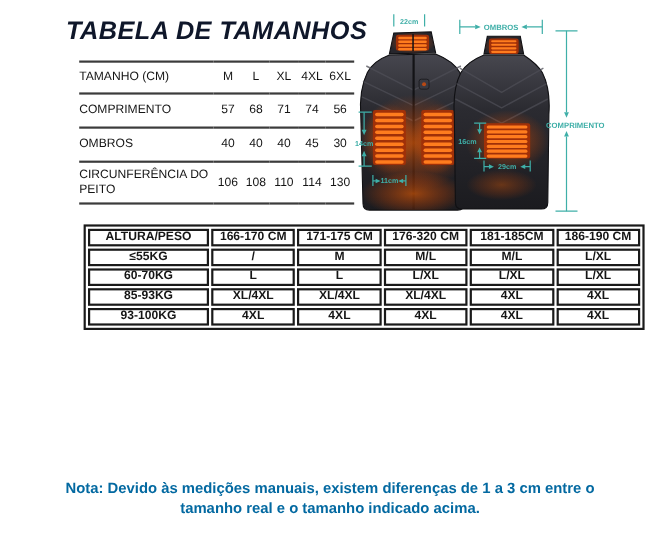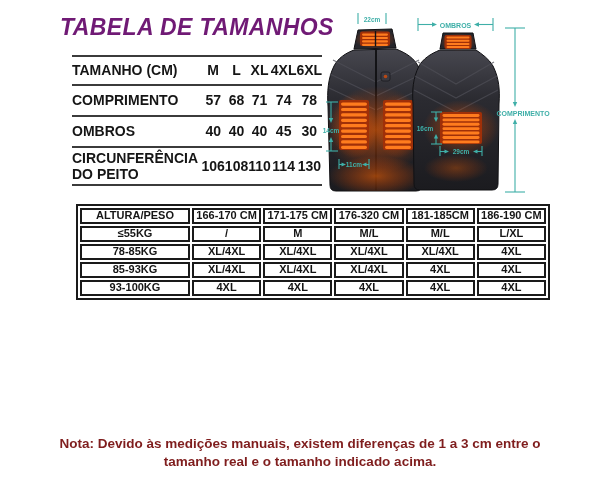--- a/index.html
+++ b/index.html
@@ -9,52 +9,52 @@
     --pad-stripe:#ff7c1e;
     --pad-base:#a03008;
   }
   html,body{margin:0;padding:0;background:#ffffff;}
   .page{
     position:relative;width:600px;height:497px;background:#ffffff;overflow:hidden;
     font-family:"Liberation Sans",sans-serif;color:var(--ink);
   }
   .title{
     position:absolute;left:60px;top:14px;
-    font-style:italic;font-weight:bold;font-size:23px;letter-spacing:.4px;color:#701a75;
+    font-style:italic;font-weight:bold;font-size:23px;letter-spacing:.4px;color:#0f172a;
     white-space:nowrap;
   }
   
   .spec{
     position:absolute;left:72px;top:55px;width:250px;
     border-collapse:collapse;border-top:2px solid var(--rule);border-bottom:0;
   }
   .spec tr{border-bottom:2px solid var(--rule);}
   .spec td{
-    font-size:14px;font-weight:bold;text-align:center;padding:0;line-height:1.15;
+    font-size:11px;font-weight:normal;text-align:center;padding:0;line-height:1.15;
     vertical-align:middle;
   }
   .spec td.lbl{text-align:left;width:120px;padding-right:4px;}
   .spec tr.h td{height:27px;}
   .spec tr.r td{height:29px;}
   .spec tr.r3 td{height:36px;}
   .spec td.v{width:26px;}
   
   .fit{
-    position:absolute;left:76px;top:204px;width:474px;table-layout:fixed;
+    position:absolute;left:76px;top:204px;width:510px;table-layout:fixed;
     border:2px solid #1a1a1a;border-collapse:separate;border-spacing:2px;background:#fff;
   }
   .fit td,.fit th{
     border:2px solid #1a1a1a;box-sizing:border-box;
     font-size:11px;font-weight:bold;text-align:center;vertical-align:middle;
     height:16px;padding:0 1px;line-height:1.05;
   }
   
   .note{
     position:absolute;left:55px;top:435px;width:490px;text-align:center;
-    font-weight:bold;font-size:13.5px;line-height:1.35;color:#7f1d1d;
+    font-weight:bold;font-size:13.5px;line-height:1.35;color:#0369a1;
   }
   
   .diagram{position:absolute;left:322px;top:2px;}
   .dim-line{stroke:var(--accent);stroke-width:1.1;fill:none;}
   .dim-fill{fill:var(--accent);stroke:none;}
   .dim-text{fill:var(--accent);font-family:"Liberation Sans",sans-serif;font-weight:bold;font-size:7px;}
   .dim-sm{font-size:6.5px;}
   .chev{stroke:#4d4d56;stroke-width:1.3;fill:none;opacity:.75;stroke-linejoin:round;}
   .pad{fill:var(--pad-base);}
   .stripe{fill:var(--pad-stripe);}
@@ -75,21 +75,21 @@
       <td class="v">XL</td>
       <td class="v">4XL</td>
       <td class="v">6XL</td>
     </tr>
     <tr class="r">
       <td class="lbl">COMPRIMENTO</td>
       <td class="v">57</td>
       <td class="v">68</td>
       <td class="v">71</td>
       <td class="v">74</td>
-      <td class="v">78</td>
+      <td class="v">56</td>
     </tr>
     <tr class="r">
       <td class="lbl">OMBROS</td>
       <td class="v">40</td>
       <td class="v">40</td>
       <td class="v">40</td>
       <td class="v">45</td>
       <td class="v">30</td>
     </tr>
     <tr class="r r3">
@@ -297,26 +297,26 @@
     </tr>
     <tr>
       <td>≤55KG</td>
       <td>/</td>
       <td>M</td>
       <td>M/L</td>
       <td>M/L</td>
       <td>L/XL</td>
     </tr>
     <tr>
-      <td>78-85KG</td>
-      <td>XL/4XL</td>
-      <td>XL/4XL</td>
-      <td>XL/4XL</td>
-      <td>XL/4XL</td>
-      <td>4XL</td>
+      <td>60-70KG</td>
+      <td>L</td>
+      <td>L</td>
+      <td>L/XL</td>
+      <td>L/XL</td>
+      <td>L/XL</td>
     </tr>
     <tr>
       <td>85-93KG</td>
       <td>XL/4XL</td>
       <td>XL/4XL</td>
       <td>XL/4XL</td>
       <td>4XL</td>
       <td>4XL</td>
     </tr>
     <tr>

